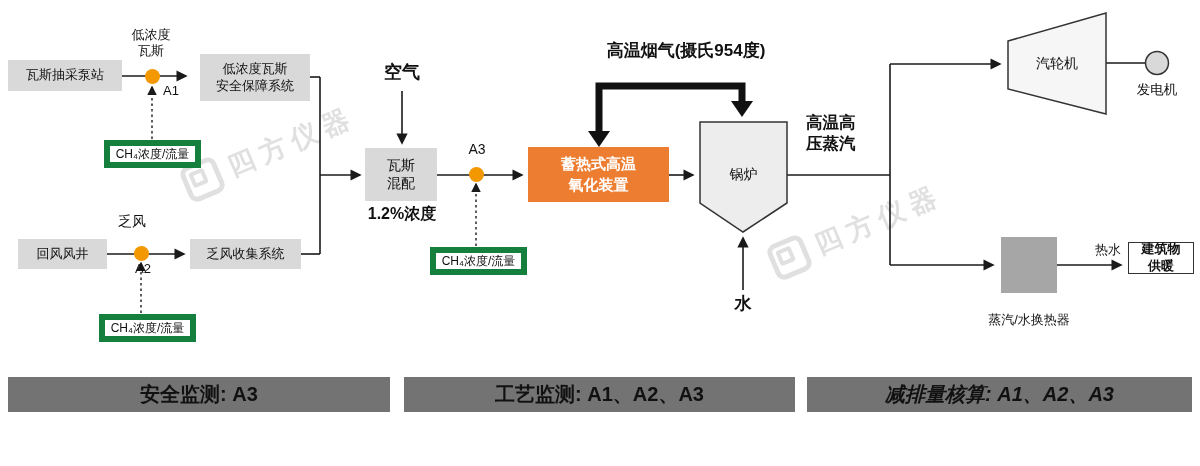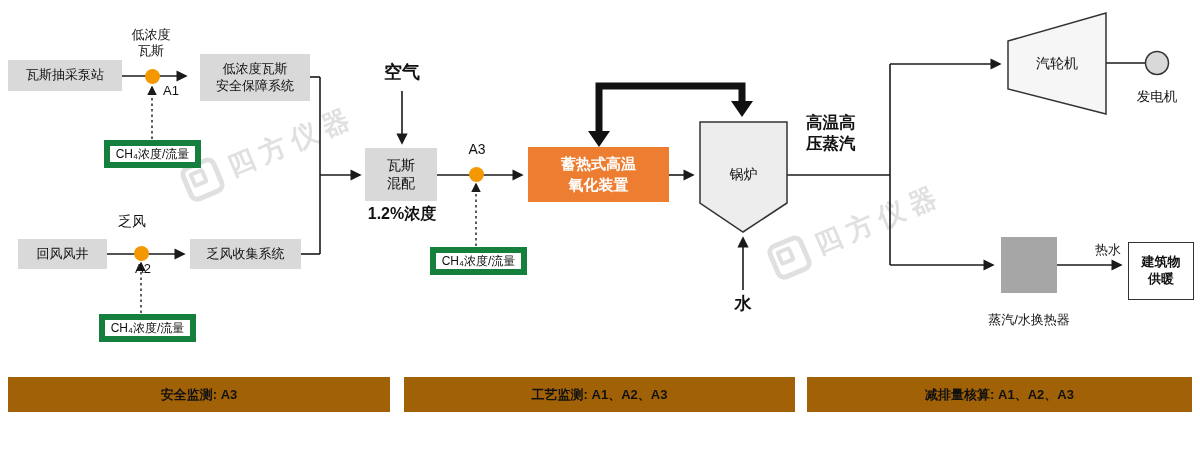--- a/index.html
+++ b/index.html
@@ -12,22 +12,22 @@
   .node{z-index:2;display:flex;align-items:center;justify-content:center;text-align:center;}
   .gbox{background:#d9d9d9;font-size:13px;line-height:1.25;color:#111;}
   .wbox{background:#fff;border:6px solid #15803d;font-size:12px;}
   .obox{background:#ED7D31;color:#fff;font-weight:bold;font-size:15px;line-height:1.35;}
   .bbox{background:#fff;border:1.5px solid #333;font-size:13px;font-weight:bold;line-height:1.3;}
   .lbl{z-index:2;font-size:13px;line-height:1.2;text-align:center;}
   .blbl{z-index:2;font-weight:bold;font-size:17px;text-align:center;line-height:1.3;}
   .ml{white-space:pre-line;}
   .dot{z-index:3;width:15px;height:15px;border-radius:50%;background:#F39800;}
   .banner{
-    z-index:2;background:#a16207;display:flex;align-items:center;justify-content:center;
-    font-weight:bold;font-size:13px;color:#111;
+    z-index:2;background:#737373;display:flex;align-items:center;justify-content:center;
+    font-weight:bold;font-size:20px;color:#111;
   }
   .wm{
     z-index:0;display:flex;align-items:center;color:#cccccc;opacity:.6;
     font-size:27px;font-weight:bold;letter-spacing:7px;
     transform:rotate(-23deg);transform-origin:left center;white-space:nowrap;
   }
   .wm-logo{
     width:28px;height:28px;border:5px solid currentColor;border-radius:9px;
     display:inline-block;position:relative;margin-right:10px;flex:0 0 auto;
   }
@@ -113,30 +113,31 @@
   <div class="abs blbl" style="left:378px;top:61px;width:48px;font-size:18px;">空气</div>
   <div class="abs node gbox ml" style="left:365px;top:148px;width:72px;height:53px;font-size:14px;">瓦斯
 混配</div>
   <div class="abs blbl" style="left:350px;top:204px;width:104px;font-size:16px;">1.2%浓度</div>
   <div class="abs lbl" style="left:462px;top:141px;width:30px;font-size:14px;">A3</div>
   <div class="abs dot" style="left:469px;top:167px;"></div>
   <div class="abs node wbox" style="left:430px;top:247px;width:97px;height:28px;">CH₄浓度/流量</div>
 
   <div class="abs node obox ml" style="left:528px;top:147px;width:141px;height:55px;text-align:center;">蓄热式高温
 氧化装置</div>
+  <div class="abs blbl" style="left:566px;top:40px;width:240px;">高温烟气(摄氏954度)</div>
   <div class="abs lbl" style="left:700px;top:166px;width:87px;font-size:14px;">锅炉</div>
   <div class="abs blbl" style="left:726px;top:293px;width:34px;">水</div>
   <div class="abs blbl ml" style="left:806px;top:112px;width:76px;font-size:16.5px;text-align:left;">高温高
 压蒸汽</div>
 
   <div class="abs lbl" style="left:1012px;top:55px;width:90px;font-size:14px;">汽轮机</div>
-  <div class="abs lbl" style="left:1129px;top:82px;width:56px;font-size:13.5px;margin-top:7px;">发电机</div>
+  <div class="abs lbl" style="left:1129px;top:82px;width:56px;font-size:13.5px;">发电机</div>
 
   <div class="abs lbl" style="left:978px;top:312px;width:102px;">蒸汽/水换热器</div>
   <div class="abs lbl" style="left:1076px;top:242px;width:40px;margin-left:12px;">热水</div>
-  <div class="abs node bbox ml" style="left:1128px;top:242px;width:66px;height:58px;">建筑物
+  <div class="abs node bbox ml" style="left:1128px;top:242px;width:66px;height:32px;">建筑物
 供暖</div>
 
   <div class="abs banner" style="left:8px;top:377px;width:382px;height:35px;">安全监测: A3</div>
   <div class="abs banner" style="left:404px;top:377px;width:391px;height:35px;">工艺监测: A1、A2、A3</div>
-  <div class="abs banner" style="left:807px;top:377px;width:385px;height:35px;">减排量核算: A1、A2、A3</div>
+  <div class="abs banner" style="left:807px;top:377px;width:385px;height:35px;font-style:italic;">减排量核算: A1、A2、A3</div>
 
 </div>
 
 </body></html>

